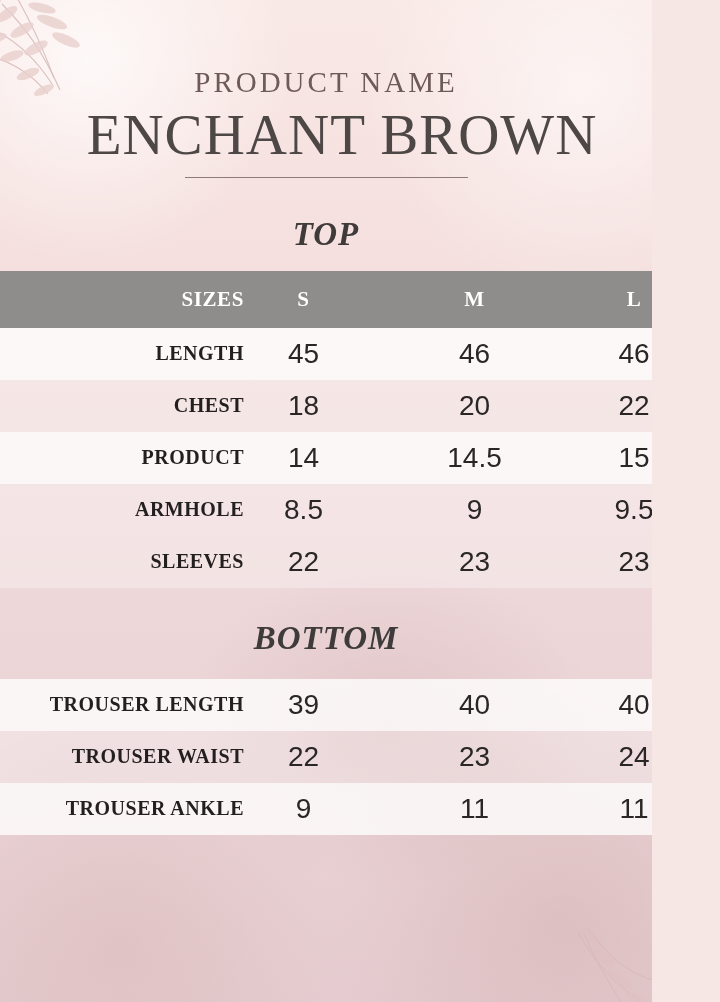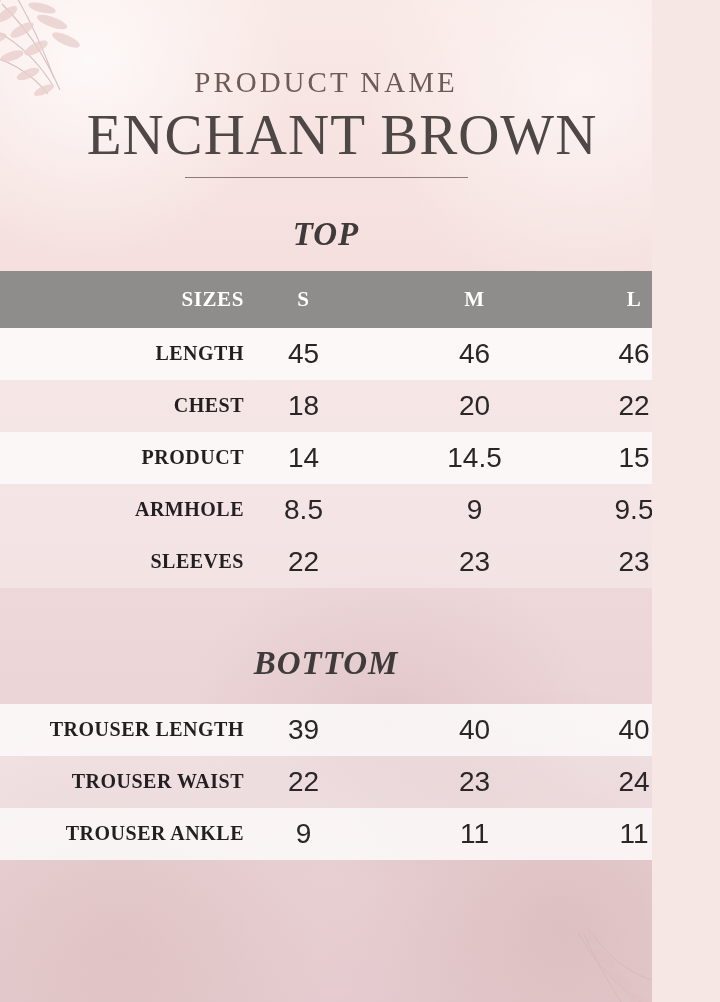--- a/index.html
+++ b/index.html
@@ -104,21 +104,21 @@
     text-align: center;
     font-size: 33px;
     font-style: italic;
     font-weight: bold;
     color: #3f3b3b;
     letter-spacing: 1px;
     position: relative;
     z-index: 3;
   }
   .top-section-title { margin-top: 38px; }
-  .bottom-section-title { margin-top: 57px; }
+  .bottom-section-title { margin-top: 32px; }
 
   table {
     width: 720px;
     border-collapse: collapse;
     position: relative;
     z-index: 3;
     table-layout: fixed;
   }
   .table-wrap { position: relative; z-index: 3; }
   .top-table { margin-top: 18px; }

